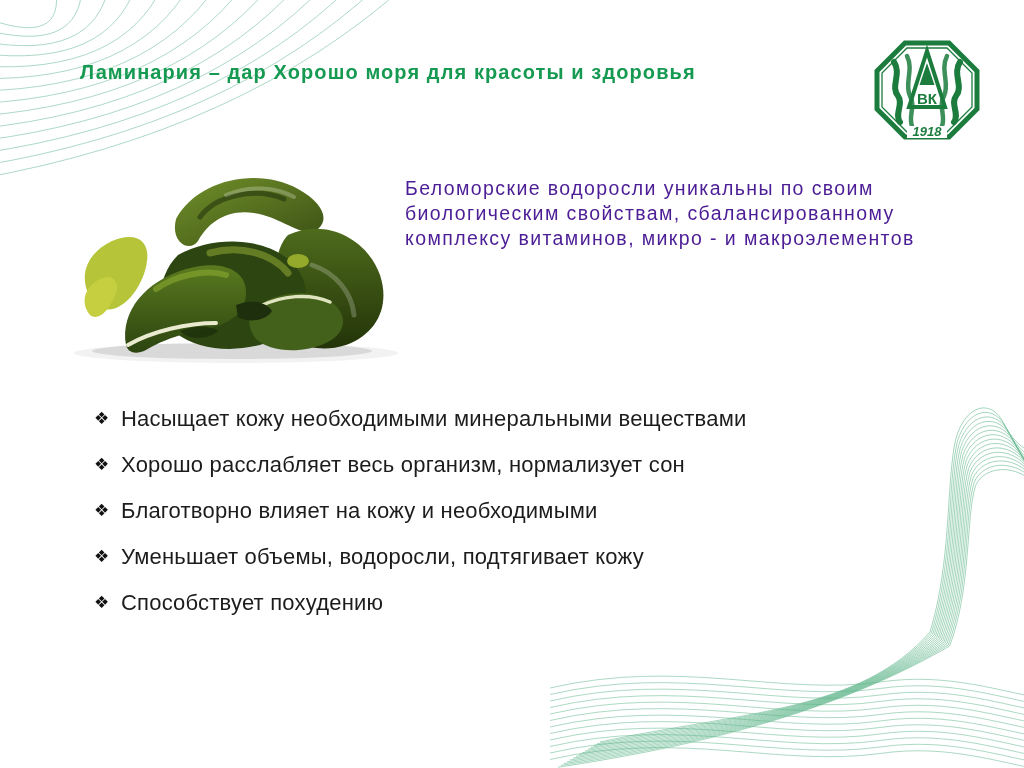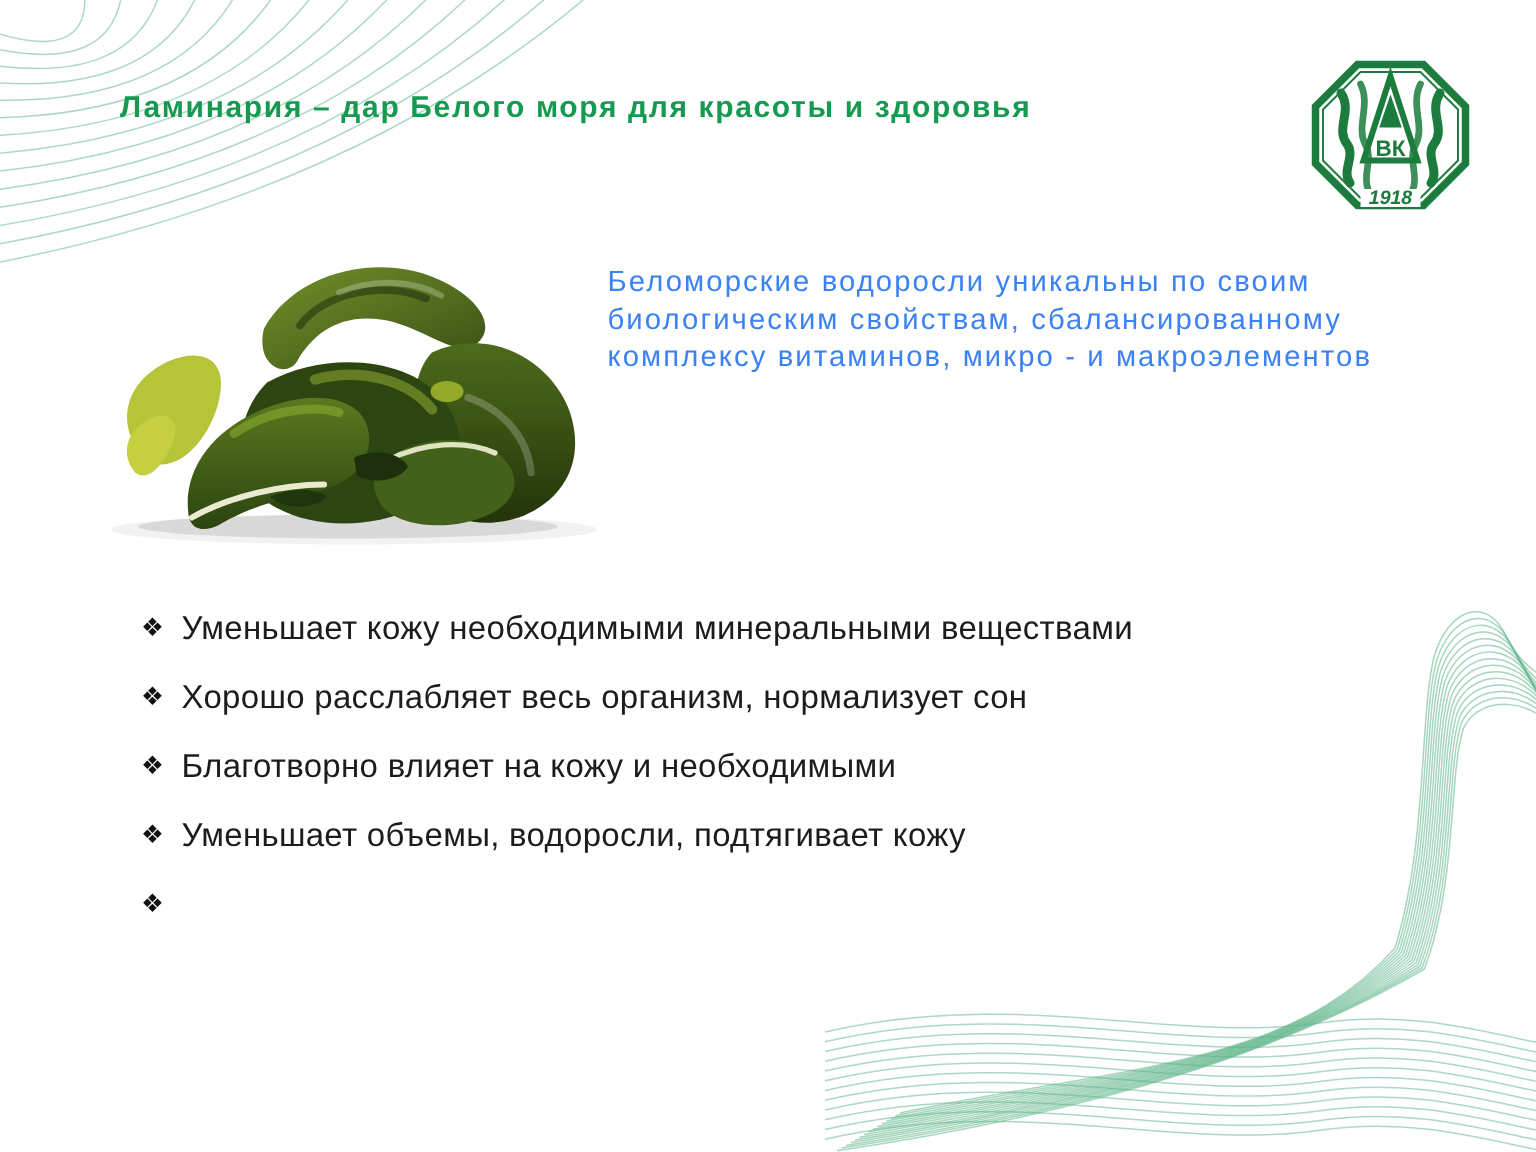--- a/index.html
+++ b/index.html
@@ -14,21 +14,21 @@
   #title{
     left:80px;top:61px;width:720px;
     font-size:20px;font-weight:bold;letter-spacing:1.1px;
     color:#169a52;
   }
   #logo{left:874px;top:40px;width:106px;height:100px;}
   #kelp{left:60px;top:155px;width:340px;height:212px;}
   #intro{
     left:405px;top:176px;width:540px;
     font-size:19.5px;line-height:25px;letter-spacing:1.4px;
-    color:#3b82f6;white-space:pre-line;
+    color:#4c1d95;white-space:pre-line;
   }
   #bullets{left:94px;top:404px;width:720px;}
   .bullet-row{
     display:flex;align-items:flex-start;
     height:30px;margin-bottom:16px;
     color:#1c1c1c;
   }
   .bullet-marker{
     width:27px;flex:0 0 27px;
     font-size:17px;line-height:30px;color:#111;
@@ -141,21 +141,21 @@
          C 970.2 586, 964.2 513.8, 974.2 482.2
          C 984.2 458.6, 1023.2 457.8, 1041.7 491.6
          C 1060.2 524, 1069.2 543, 1070 574" fill="none" stroke="#5cb489" stroke-opacity="0.55" stroke-width="1"></path>
       <path d="M 558 767.2
          C 740 740, 860 698, 949.6 646
          C 971.6 588, 965.6 516.4, 975.6 485.6
          C 985.6 462.8, 1025.6 462.4, 1044.6 496.8
          C 1063.6 530, 1072.6 550, 1070 582" fill="none" stroke="#5cb489" stroke-opacity="0.55" stroke-width="1"></path>
     </svg>
 
-  <div id="title" class="layer">Ламинария – дар Белого моря для красоты и здоровья</div>
+  <div id="title" class="layer">Ламинария – дар Хорошо моря для красоты и здоровья</div>
 
   <svg id="logo" class="layer" viewBox="0 0 106 100">
     <polygon points="31,3 75,3 103,31 103,69 75,97 31,97 3,69 3,31" fill="#ffffff" stroke="#1c7c3e" stroke-width="5"></polygon>
     <polygon points="33,8 73,8 98,33 98,67 73,92 33,92 8,67 8,33" fill="none" stroke="#1c7c3e" stroke-width="1.3"></polygon>
     <g fill="none" stroke="#1c7c3e" stroke-linecap="round">
       <path d="M20,22 C28,34 16,46 24,56 C30,64 20,74 26,82" stroke-width="6"></path>
       <path d="M33,16 C40,30 30,44 36,56 C42,66 34,76 38,86" stroke-width="4.5" stroke-opacity="0.85"></path>
       <path d="M86,22 C78,34 90,46 82,56 C76,64 86,74 80,82" stroke-width="6"></path>
       <path d="M73,16 C66,30 76,44 70,56 C64,66 72,76 68,86" stroke-width="4.5" stroke-opacity="0.85"></path>
     </g>
@@ -212,32 +212,33 @@
     <ellipse cx="238" cy="106" rx="11" ry="7" fill="#9fb32c" opacity="0.9"></ellipse>
   </svg>
 
   <div id="intro" class="layer">Беломорские водоросли уникальны по своим
 биологическим свойствам, сбалансированному
 комплексу витаминов, микро - и макроэлементов</div>
 
   <div id="bullets" class="layer">
     <div class="bullet-row">
       <span class="bullet-marker">❖</span>
-      <span class="bullet-text">Уменьшает кожу необходимыми минеральными веществами</span>
+      <span class="bullet-text">Насыщает кожу необходимыми минеральными веществами</span>
     </div>
     <div class="bullet-row">
       <span class="bullet-marker">❖</span>
       <span class="bullet-text">Хорошо расслабляет весь организм, нормализует сон</span>
     </div>
     <div class="bullet-row">
       <span class="bullet-marker">❖</span>
       <span class="bullet-text">Благотворно влияет на кожу и необходимыми</span>
     </div>
     <div class="bullet-row">
       <span class="bullet-marker">❖</span>
       <span class="bullet-text">Уменьшает объемы, водоросли, подтягивает кожу</span>
     </div>
     <div class="bullet-row">
       <span class="bullet-marker">❖</span>
+      <span class="bullet-text">Способствует похудению</span>
     </div>
   </div>
 
 </div>
 
 </body></html>

